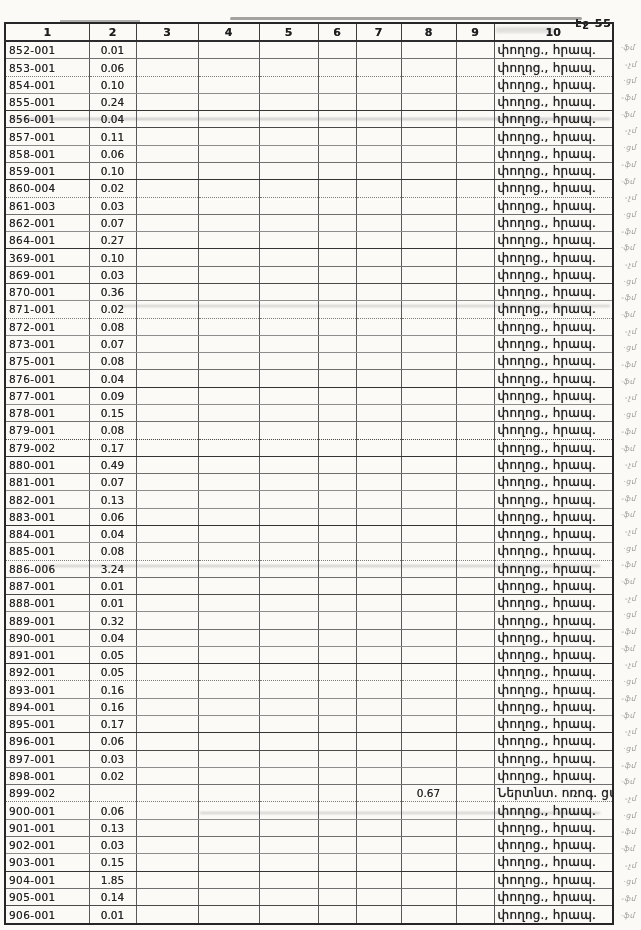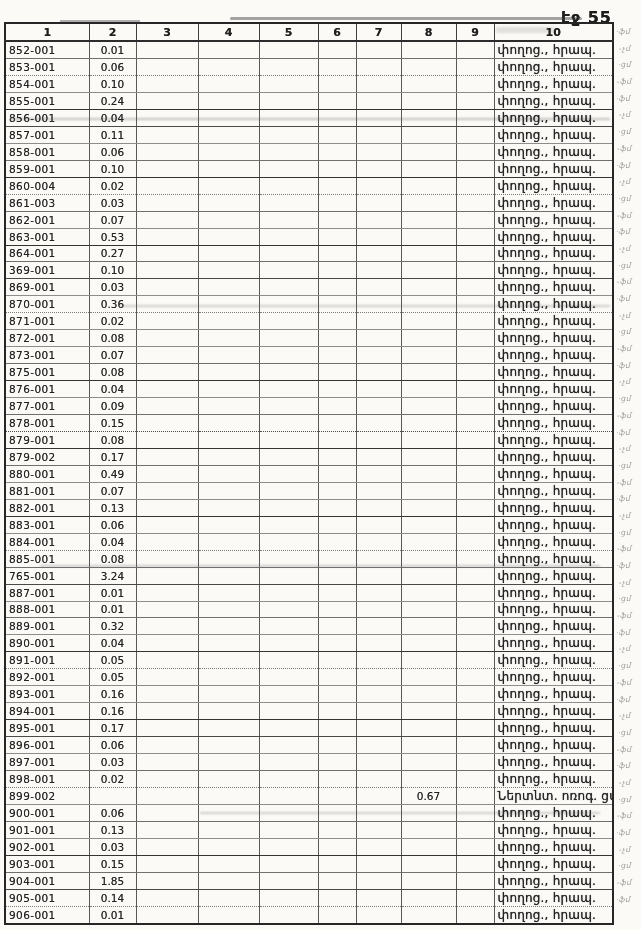--- a/index.html
+++ b/index.html
@@ -3,22 +3,22 @@
 <meta charset="utf-8">
 <style>
   html,body{margin:0;padding:0;}
   body{
     width:641px;height:930px;position:relative;overflow:hidden;
     background:#fbfaf7;
     font-family:"DejaVu Sans","Liberation Sans",sans-serif;
     color:#242424;
   }
   .page-num{
-    position:absolute;top:8px;right:29px;
-    font-size:16px;font-weight:bold;letter-spacing:1px;
+    position:absolute;top:17px;right:29px;
+    font-size:11px;font-weight:bold;letter-spacing:1px;
     color:#1d1d1d;text-shadow:0 0 .6px rgba(20,20,20,.8);
   }
   .sheet-table{
     position:absolute;left:4px;top:22px;width:608px;height:903px;
     border-collapse:collapse;table-layout:fixed;
     border:2px solid #262626;
     background:transparent;
   }
   .sheet-table th{
     height:16px;font-size:11px;font-weight:bold;text-align:center;
@@ -37,21 +37,21 @@
   .sheet-table td.c2,.sheet-table td.c8{text-align:center;}
   .sheet-table td.c10{text-align:left;font-size:12px;letter-spacing:.2px;
     text-shadow:0 0 .8px rgba(25,25,25,.85);}
   
   tbody tr:nth-child(3n+1) td{border-bottom-color:#6f6f6f;}
   tbody tr:nth-child(4n) td{border-bottom:1.6px solid #343434;}
   tbody tr:nth-child(7n+2) td{border-bottom-style:dotted;border-bottom-color:#7c7c7c;}
   tbody tr:nth-child(9n+5) td{border-bottom-color:#4a4a4a;}
   
   .margin-marks{
-    position:absolute;left:616px;top:24px;width:24px;
+    position:absolute;left:616px;top:40px;width:24px;text-align:center;
   }
   .mark{
     height:16.7px;line-height:16.7px;font-size:7.5px;font-style:italic;
     color:rgba(75,75,75,.55);filter:blur(.35px);letter-spacing:.5px;
   }
   
   .smudge{position:absolute;pointer-events:none;}
   .smudge-header{left:230px;top:17px;width:352px;height:3px;
     background:rgba(55,55,55,.45);filter:blur(.7px);border-radius:2px;}
   .smudge-header2{left:60px;top:20px;width:80px;height:2px;
@@ -234,32 +234,20 @@
         <td class="c3"></td>
         <td class="c4"></td>
         <td class="c5"></td>
         <td class="c6"></td>
         <td class="c7"></td>
         <td class="c8"></td>
         <td class="c9"></td>
         <td class="c10">փողոց., հրապ.</td>
       </tr>
       <tr>
-        <td class="c1">863-001</td>
-        <td class="c2">0.53</td>
-        <td class="c3"></td>
-        <td class="c4"></td>
-        <td class="c5"></td>
-        <td class="c6"></td>
-        <td class="c7"></td>
-        <td class="c8"></td>
-        <td class="c9"></td>
-        <td class="c10">փողոց., հրապ.</td>
-      </tr>
-      <tr>
         <td class="c1">864-001</td>
         <td class="c2">0.27</td>
         <td class="c3"></td>
         <td class="c4"></td>
         <td class="c5"></td>
         <td class="c6"></td>
         <td class="c7"></td>
         <td class="c8"></td>
         <td class="c9"></td>
         <td class="c10">փողոց., հրապ.</td>
@@ -474,21 +462,21 @@
         <td class="c3"></td>
         <td class="c4"></td>
         <td class="c5"></td>
         <td class="c6"></td>
         <td class="c7"></td>
         <td class="c8"></td>
         <td class="c9"></td>
         <td class="c10">փողոց., հրապ.</td>
       </tr>
       <tr>
-        <td class="c1">765-001</td>
+        <td class="c1">886-006</td>
         <td class="c2">3.24</td>
         <td class="c3"></td>
         <td class="c4"></td>
         <td class="c5"></td>
         <td class="c6"></td>
         <td class="c7"></td>
         <td class="c8"></td>
         <td class="c9"></td>
         <td class="c10">փողոց., հրապ.</td>
       </tr>

